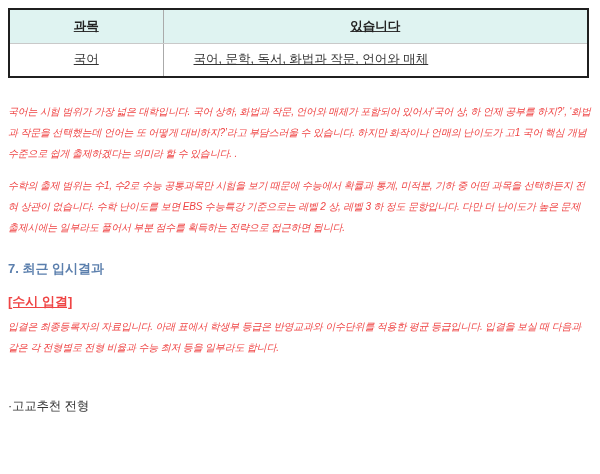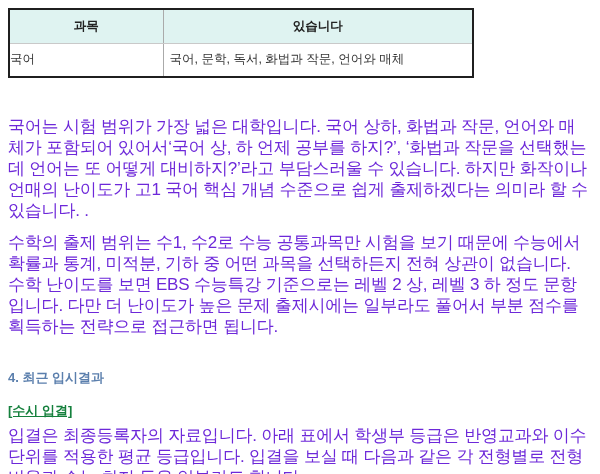--- a/index.html
+++ b/index.html
@@ -11,65 +11,67 @@
   }
   .page {
     width: 600px;
     height: 474px;
     padding: 8px 9px 6px 8px;
     overflow: hidden;
     background: #ffffff;
   }
   
   table.exam-table {
-    width: 466px;
+    width: 581px;
     border-collapse: collapse;
     border: 2px solid #1f1f1f;
-    margin-bottom: 38px;
+    margin-bottom: 23px;
     table-layout: fixed;
+    text-decoration: underline;
   }
   table.exam-table th, table.exam-table td {
     font-size: 12.5px;
     height: 34px;
     vertical-align: middle;
   }
   table.exam-table th {
     background: #dff3f1;
     font-weight: bold;
     text-align: center;
     color: #222;
     border-bottom: 1px solid #c9c9c9;
   }
   table.exam-table td { border-bottom: 1px solid #d6d6d6; }
   table.exam-table tr:last-child td { border-bottom: none; }
   .col-subject { width: 154px; }
-  td.cell-subject { border-right: 1px solid #aaaaaa; }
+  td.cell-subject { text-align: center; border-right: 1px solid #aaaaaa; }
   th.head-subject { border-right: 1px solid #aaaaaa; }
-  td.cell-range { text-align: left; padding-left: 6px; }
+  td.cell-range { text-align: left; padding-left: 30px; }
   
   .para {
-    font-size: 17px;
+    font-size: 10px;
     line-height: 21px;
     letter-spacing: -0.2px;
     margin-bottom: 10px;
-    color: #6d28d9;
+    color: #ef4444;
+    font-style: italic;
   }
   .para-korean { margin-bottom: 11px; }
-  .para-math  { margin-bottom: 30px; }
+  .para-math  { margin-bottom: 20px; }
   .section-heading {
     font-size: 13px;
     font-weight: bold;
     color: #5b7fad;
     line-height: 21px;
     margin-bottom: 12px;
   }
   .sub-heading {
     font-size: 13px;
     font-weight: bold;
-    color: #15803d;
+    color: #ef4444;
     text-decoration: underline;
     line-height: 21px;
     margin-bottom: 4px;
   }
   .para-intro { margin-bottom: 38px; }
   .track-block {
     font-size: 12.5px;
     line-height: 21px;
     letter-spacing: -0.2px;
     color: #333333;
@@ -97,21 +99,21 @@
         <td class="cell-subject">국어</td>
         <td class="cell-range">국어, 문학, 독서, 화법과 작문, 언어와 매체</td>
       </tr>
     </tbody>
   </table>
 
   <p class="para para-korean"> 국어는 시험 범위가 가장 넓은 대학입니다. 국어 상하, 화법과 작문, 언어와 매체가 포함되어 있어서‘국어 상, 하 언제 공부를 하지?’, ‘화법과 작문을 선택했는데 언어는 또 어떻게 대비하지?’라고 부담스러울 수 있습니다. 하지만 화작이나 언매의 난이도가 고1 국어 핵심 개념 수준으로 쉽게 출제하겠다는 의미라 할 수 있습니다. .</p>
 
   <p class="para para-math">수학의 출제 범위는 수1, 수2로 수능 공통과목만 시험을 보기 때문에 수능에서 확률과 통계, 미적분, 기하 중 어떤 과목을 선택하든지 전혀 상관이 없습니다. 수학 난이도를 보면 EBS 수능특강 기준으로는 레벨 2 상, 레벨 3 하 정도 문항입니다. 다만 더 난이도가 높은 문제 출제시에는 일부라도 풀어서 부분 점수를 획득하는 전략으로 접근하면 됩니다.</p>
 
-  <h3 class="section-heading">4. 최근 입시결과</h3>
+  <h3 class="section-heading">7. 최근 입시결과</h3>
 
   <h4 class="sub-heading">[수시 입결]</h4>
 
   <p class="para para-intro">입결은 최종등록자의 자료입니다. 아래 표에서 학생부 등급은 반영교과와 이수단위를 적용한 평균 등급입니다. 입결을 보실 때 다음과 같은 각 전형별로 전형 비율과 수능 최저 등을 일부라도 합니다.</p>
 
   <div class="track-block">
     <span class="track-line">·고교추천 전형</span>
 
   </div>
 

